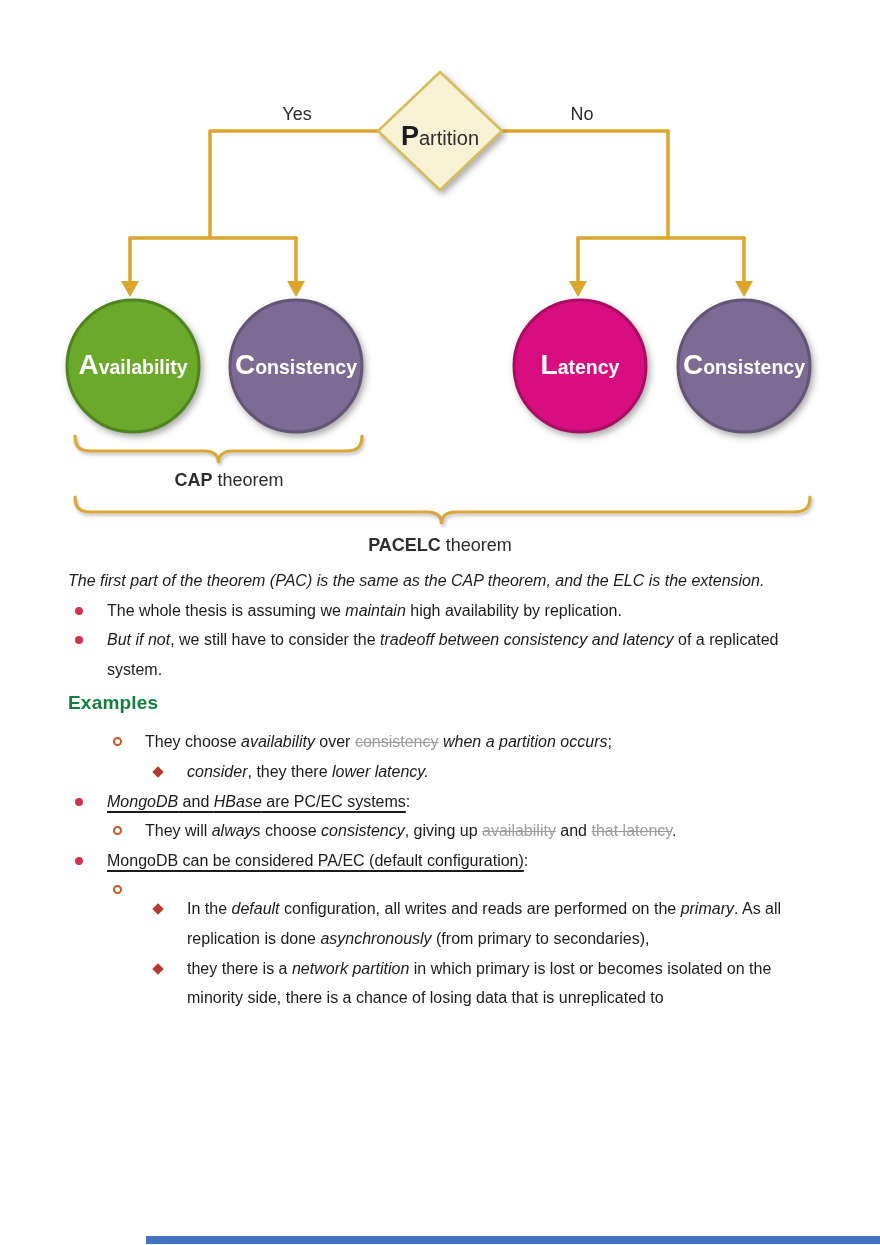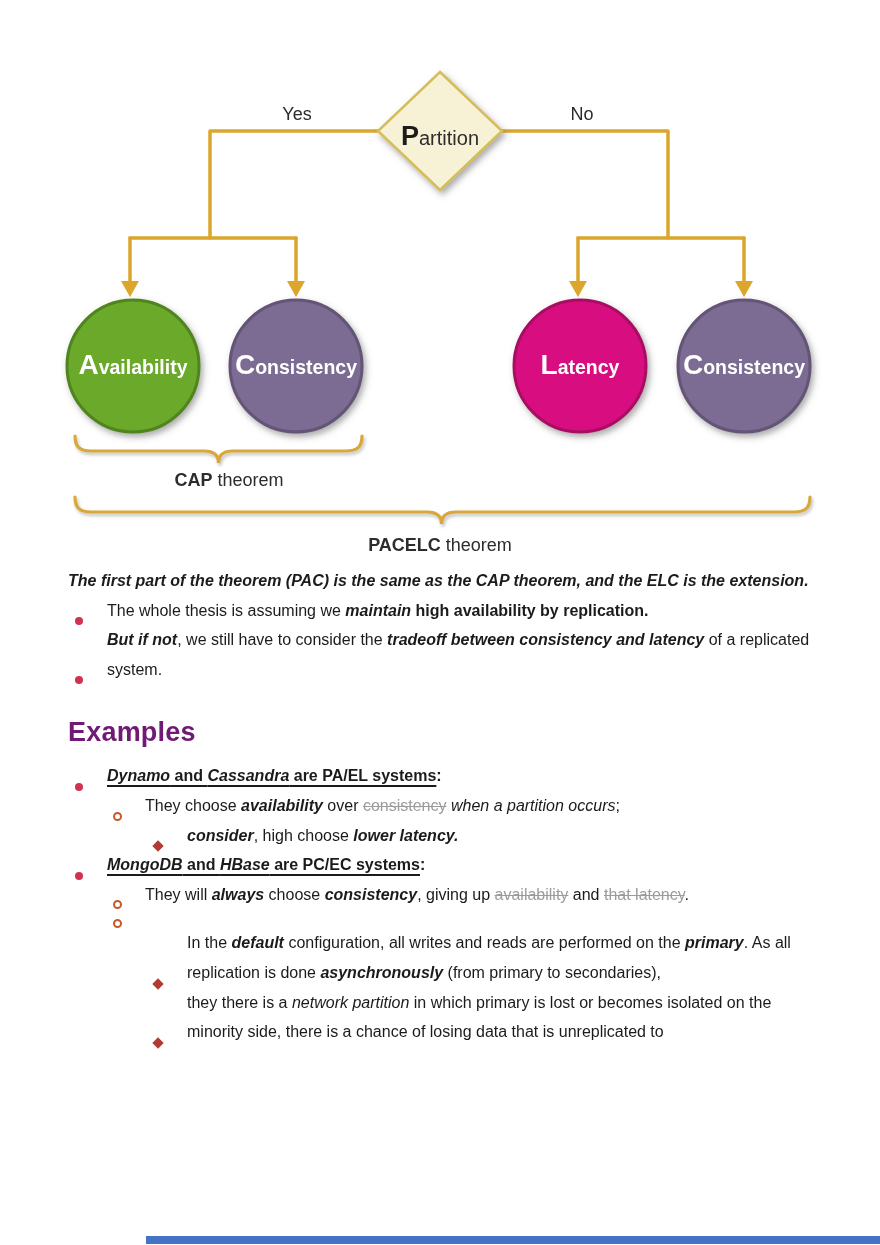--- a/index.html
+++ b/index.html
@@ -5,37 +5,37 @@
   html,body{margin:0;padding:0}
   body{
     width:880px;height:1245px;background:#ffffff;
     font-family:"Liberation Sans",sans-serif;color:#1b1b1b;
     position:relative;overflow:hidden;
   }
   svg.diagram{display:block;font-family:"Liberation Sans",sans-serif}
   .content{padding:0 62px 0 68px}
   .intro{font-weight:700;font-style:italic;font-size:16px;line-height:29.6px;max-width:748px;margin:4px 0 0 0}
   .list{margin:0}
-  .li{display:flex;align-items:flex-end;font-size:16px;line-height:29.6px}
+  .li{display:flex;align-items:flex-start;font-size:16px;line-height:29.6px}
   .mk{flex:0 0 auto}
   .mk.dot{width:8px;height:8px;border-radius:50%;background:var(--bullet-dot,#cf3350);margin-top:11px}
   .mk.ring{width:9px;height:9px;border-radius:50%;border:2px solid var(--bullet-ring,#c7582a);background:transparent;box-sizing:border-box;margin-top:10px}
   .mk.diamond{width:8px;height:8px;background:var(--bullet-diamond,#b23a30);transform:rotate(45deg);margin-top:11px}
   .li.lv1 .mk{margin-left:7px}
   .li.lv1 .txt{margin-left:24px}
   .li.lv2 .mk{margin-left:45px}
   .li.lv2 .txt{margin-left:23px}
   .li.lv3 .mk{margin-left:86px}
   .li.lv3 .txt{margin-left:25px}
   .txt{flex:1 1 auto;min-width:0}
-  .seg.b{font-weight:700}
+  .seg.b{font-weight:400}
   .seg.i{font-style:italic}
   .seg.u{text-decoration-line:underline;text-underline-offset:4px;text-decoration-thickness:1.5px}
   .seg.strike{color:var(--strike-gray,#9c9c9c);text-decoration-line:line-through}
-  h1.examples{font-size:27px;font-weight:700;color:#701a75;margin:33px 0 13px 0;letter-spacing:.2px}
+  h1.examples{font-size:19px;font-weight:700;color:#15803d;margin:8px 0 13px 0;letter-spacing:.2px}
   .bottom-bar{position:absolute;left:146px;right:0;bottom:1px;height:8px;background:#4472c4}
 </style>
 </head>
 <body>
 
 <svg class="diagram" width="880" height="562" viewBox="0 0 880 562">
   <defs>
     <filter id="ds" x="-40%" y="-40%" width="180%" height="180%">
       <feDropShadow dx="2.5" dy="3.5" stdDeviation="3" flood-color="#555555" flood-opacity="0.5"></feDropShadow>
     </filter>
@@ -98,39 +98,39 @@
         <span class="mk dot"></span>
         <span class="txt"><span class="seg">The whole thesis is assuming we </span><span class="seg b i">maintain</span><span class="seg b"> </span><span class="seg b">high availability by replication.</span></span>
       </div>
       <div class="li lv1">
         <span class="mk dot"></span>
         <span class="txt"><span class="seg b i">But if not</span><span class="seg">, we still have to consider the </span><span class="seg b i">tradeoff between consistency and latency</span><span class="seg"> of a replicated system.</span></span>
       </div>
     </div>
   <h1 class="examples">Examples</h1>
   <div class="list">
-      <div class="li lv1">
-        <span class="mk dot"></span>
-        <span class="txt"><span class="seg b i u">Dynamo</span><span class="seg b u"> and </span><span class="seg b i u">Cassandra</span><span class="seg b u"> are PA/EL systems</span><span class="seg b">:</span></span>
-      </div>
       <div class="li lv2">
         <span class="mk ring"></span>
         <span class="txt"><span class="seg">They choose </span><span class="seg b i">availability</span><span class="seg"> over </span><span class="seg strike">consistency</span><span class="seg"> </span><span class="seg i">when a partition occurs</span><span class="seg">;</span></span>
       </div>
       <div class="li lv3">
         <span class="mk diamond"></span>
-        <span class="txt"><span class="seg b i">consider</span><span class="seg">, high choose </span><span class="seg b i">lower latency.</span></span>
+        <span class="txt"><span class="seg b i">consider</span><span class="seg">, they there </span><span class="seg b i">lower latency.</span></span>
       </div>
       <div class="li lv1">
         <span class="mk dot"></span>
         <span class="txt"><span class="seg b i u">MongoDB</span><span class="seg b u"> and </span><span class="seg b i u">HBase</span><span class="seg b u"> are PC/EC systems</span><span class="seg b">:</span></span>
       </div>
       <div class="li lv2">
         <span class="mk ring"></span>
         <span class="txt"><span class="seg">They will </span><span class="seg b i">always</span><span class="seg"> choose </span><span class="seg b i">consistency</span><span class="seg">, giving up </span><span class="seg strike">availability</span><span class="seg"> and </span><span class="seg strike">that latency</span><span class="seg">.</span></span>
+      </div>
+      <div class="li lv1">
+        <span class="mk dot"></span>
+        <span class="txt"><span class="seg b u">MongoDB can be considered PA/EC (default configuration)</span><span class="seg b">:</span></span>
       </div>
       <div class="li lv2">
         <span class="mk ring"></span>
       </div>
       <div class="li lv3">
         <span class="mk diamond"></span>
         <span class="txt"><span class="seg">In the </span><span class="seg b i">default</span><span class="seg"> configuration, all writes and reads are performed on the </span><span class="seg b i">primary</span><span class="seg">. As all replication is done </span><span class="seg b i">asynchronously</span><span class="seg"> (from primary to secondaries),</span></span>
       </div>
       <div class="li lv3">
         <span class="mk diamond"></span>

